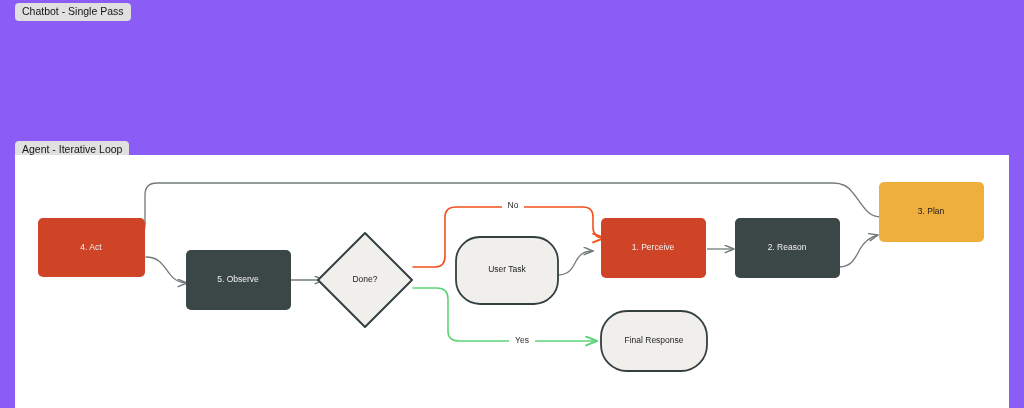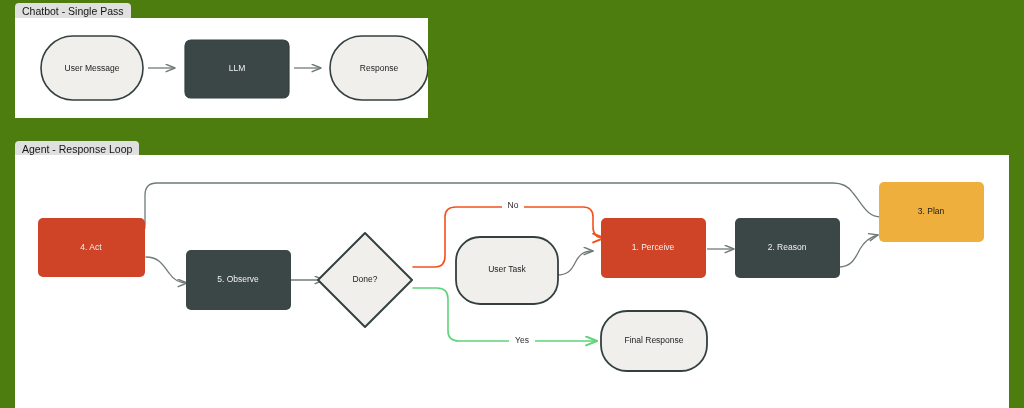--- a/index.html
+++ b/index.html
@@ -1,17 +1,17 @@
 <!DOCTYPE html>
 <html><head>
 <meta charset="utf-8">
 <style>
   html,body{margin:0;padding:0;background:#000;}
   body{width:1024px;height:408px;overflow:hidden;font-family:"Liberation Sans",sans-serif;}
-  #stage{position:relative;width:1024px;height:408px;background:#4d7c0f;}
+  #stage{position:relative;width:1024px;height:408px;background:#8b5cf6;}
 
   .panel{position:absolute;background:#ffffff;}
   .panel-label{
     position:absolute;
     background:#e0e0e0;
     color:#141414;
     font-size:10.5px;
     line-height:13px;
     padding:2px 7px 3px 7px;
     border-radius:4px;
@@ -36,50 +36,22 @@
     dominant-baseline:middle;
   }
 </style>
 </head>
 <body>
 
 <div id="stage">
 
   <div class="panel-label" style="left:15px;top:3px;">Chatbot - Single Pass</div>
 
-  <div class="panel" style="left:15px;top:18px;width:413px;height:100px;">
-    <svg width="413" height="100" viewBox="0 0 413 100">
-      <defs>
-        <marker id="ah-gray-1" markerWidth="9" markerHeight="9" refX="7.4" refY="3.2" orient="auto" markerUnits="strokeWidth">
-          <path d="M0.6,0.4 L7.4,3.2 L0.6,6.0" fill="none" stroke="#707a7a" stroke-width="1.1" stroke-linecap="round" stroke-linejoin="round"></path>
-        </marker>
-      </defs>
 
-      <g>
-        <rect x="26" y="18" width="102" height="64" rx="32" ry="32" fill="#f0efeb" stroke="#33403f" stroke-width="1.6"></rect>
-        <text class="node-label dark" x="77" y="51">User Message</text>
-      </g>
-
-      <path d="M133,50 L160,50" fill="none" stroke="#707a7a" stroke-width="1.3" marker-end="url(#ah-gray-1)"></path>
-
-      <g>
-        <rect x="170" y="22" width="104" height="58" rx="6" ry="6" fill="#3b4646" stroke="#33403f" stroke-width="1.2"></rect>
-        <text class="node-label light" x="222" y="51">LLM</text>
-      </g>
-
-      <path d="M279,50 L306,50" fill="none" stroke="#707a7a" stroke-width="1.3" marker-end="url(#ah-gray-1)"></path>
-
-      <g>
-        <rect x="315" y="18" width="98" height="64" rx="32" ry="32" fill="#f0efeb" stroke="#33403f" stroke-width="1.6"></rect>
-        <text class="node-label dark" x="364" y="51">Response</text>
-      </g>
-    </svg>
-  </div>
-
-  <div class="panel-label" style="left:15px;top:141px;">Agent - Response Loop</div>
+  <div class="panel-label" style="left:15px;top:141px;">Agent - Iterative Loop</div>
 
   <div class="panel" style="left:15px;top:155px;width:994px;height:270px;">
     <svg width="994" height="230" viewBox="0 0 994 230">
       <defs>
         <marker id="ah-gray-2" markerWidth="9" markerHeight="9" refX="7.4" refY="3.2" orient="auto" markerUnits="strokeWidth">
           <path d="M0.6,0.4 L7.4,3.2 L0.6,6.0" fill="none" stroke="#707a7a" stroke-width="1.1" stroke-linecap="round" stroke-linejoin="round"></path>
         </marker>
         <marker id="ah-red" markerWidth="9" markerHeight="9" refX="7.4" refY="3.2" orient="auto" markerUnits="strokeWidth">
           <path d="M0.6,0.4 L7.4,3.2 L0.6,6.0" fill="none" stroke="#f4511e" stroke-width="1.2" stroke-linecap="round" stroke-linejoin="round"></path>
         </marker>

